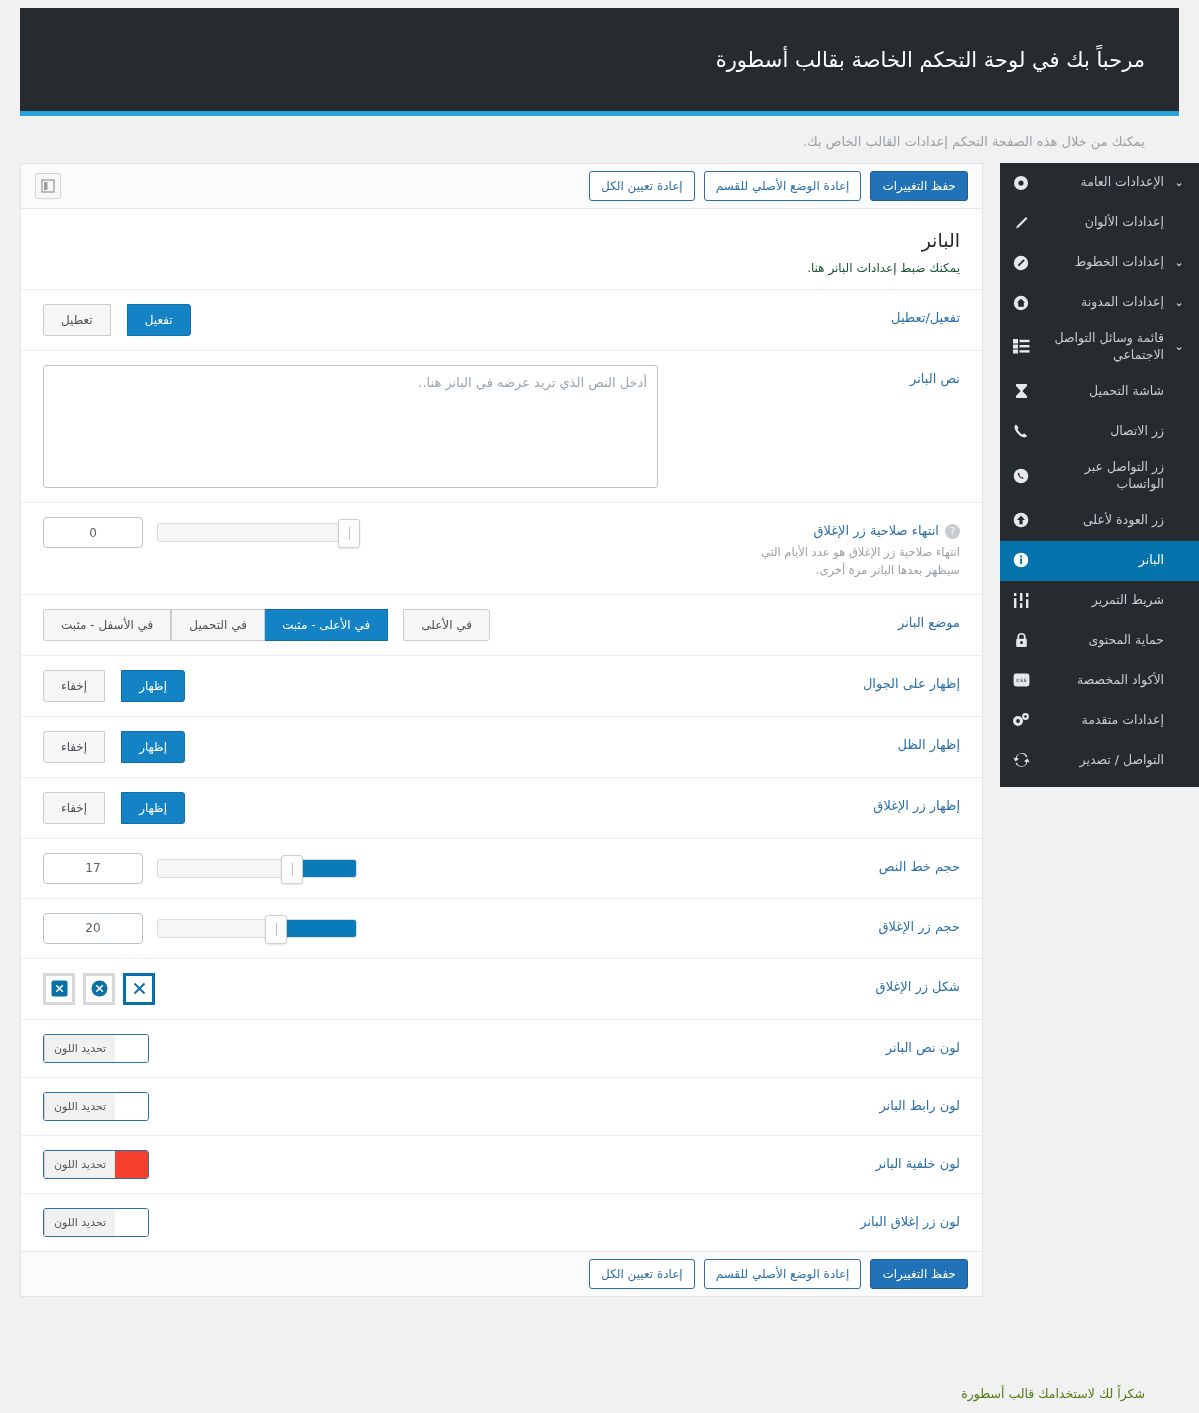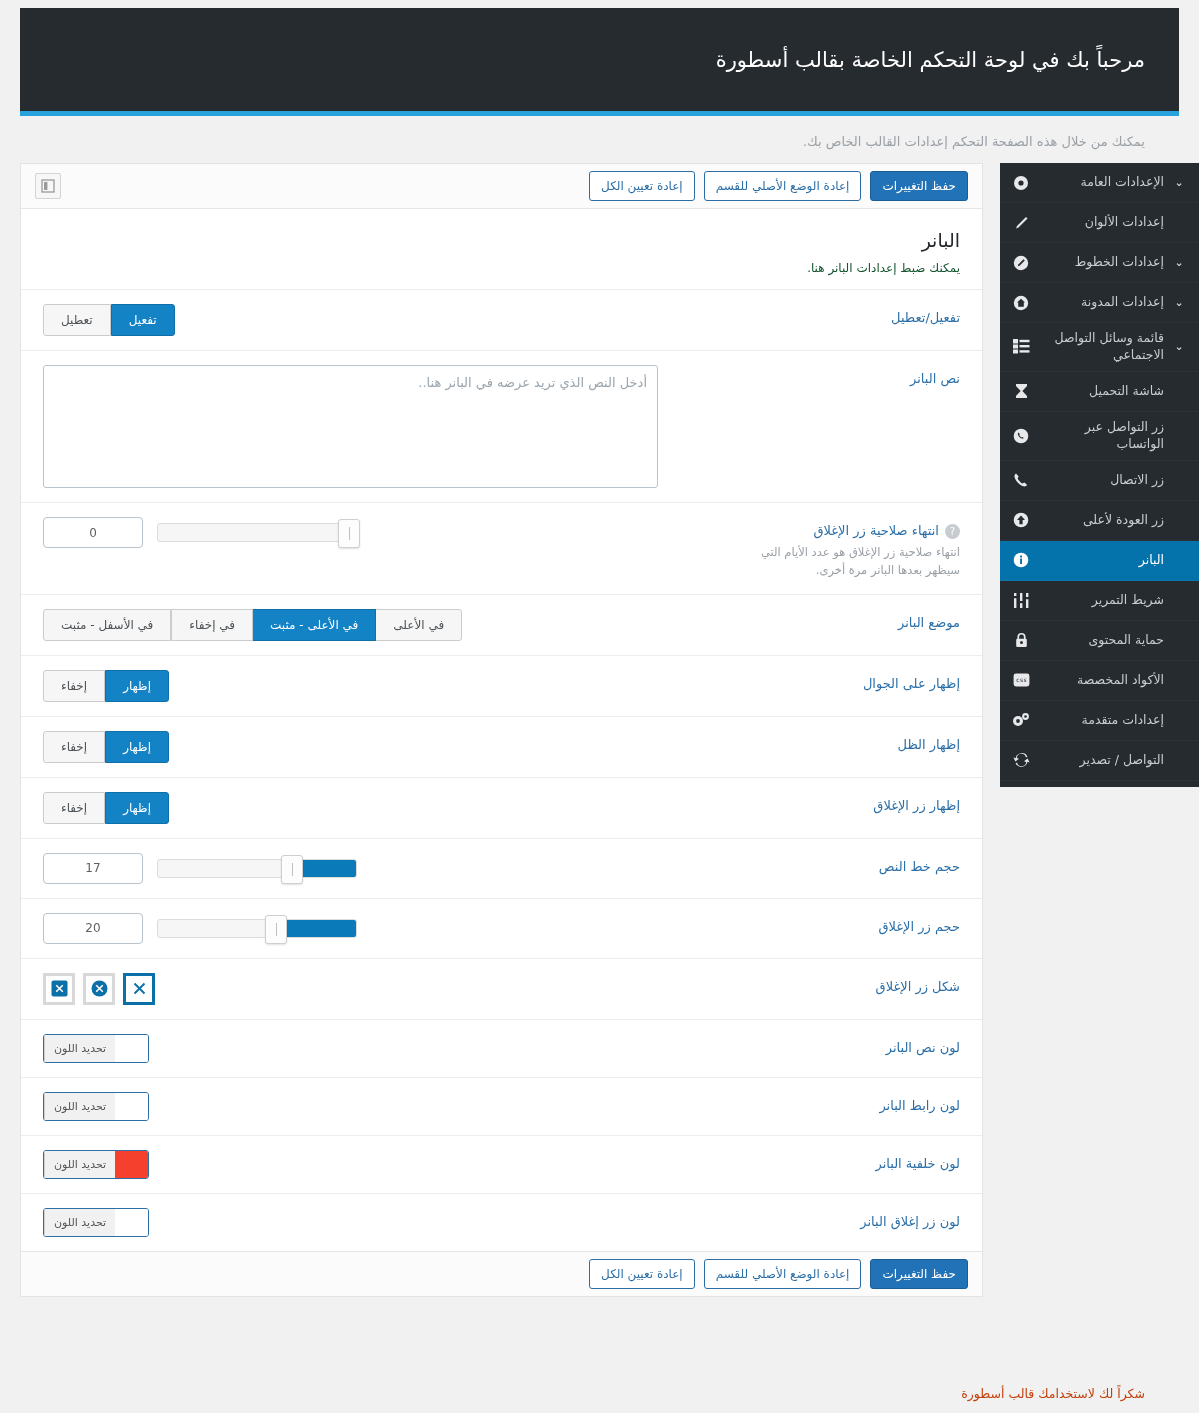--- a/index.html
+++ b/index.html
@@ -107,21 +107,21 @@
     text-align: center; vertical-align: middle; margin-right: 0; margin-left: 6px;
   }
 
   
   .bgroup { display: inline-flex; flex-direction: row; }
   .bgroup .opt {
     font-size: 12px; padding: 9px 17px; line-height: 1;
     border: 1px solid #ccc; background: #f6f6f6; color: #4d5256;
     cursor: pointer; margin-right: -1px;
   }
-  .bgroup .opt:first-child { border-radius: 0 3px 3px 0; }
+  .bgroup .opt:first-child { border-radius: 0 3px 3px 0; margin-left: 16px; }
   .bgroup .opt:last-child { border-radius: 3px 0 0 3px; margin-right: 0; }
   .bgroup .opt.sel { background: #1383c6; border-color: #0f6fa9; color: #ffffff; }
 
   
   .ta {
     width: 615px; height: 123px; resize: none;
     border: 1px solid #b9c3cc; border-radius: 3px;
     padding: 9px 10px; font-family: inherit; font-size: 13px; color: #555;
     text-align: right; direction: rtl; background: #fff;
   }
@@ -166,21 +166,21 @@
     font-size: 11px; color: #555; background: #f1f1f1; padding: 0 9px;
     display: flex; align-items: center; border-left: 1px solid #cfcfcf;
   }
   .cpick .cp-swatch { width: 33px; background: #ffffff; }
 
   
   .footer {
     position: absolute; left: 20px; top: 1375px; width: 1159px; height: 36px;
     display: flex; align-items: center;
   }
-  .footer-text { color: #c2410c; font-size: 12.5px; margin-right: 34px; margin-left: 24px; }
+  .footer-text { color: #4d7c0f; font-size: 12.5px; margin-right: 34px; margin-left: 24px; }
 </style>
 </head>
 <body>
 
 <div class="page">
 
   <div class="masthead">
     <div class="masthead-title">مرحباً بك في لوحة التحكم الخاصة بقالب أسطورة</div>
   </div>
 
@@ -246,34 +246,34 @@
         <span class="nav-caret"></span>
         <span class="nav-label">شاشة التحميل</span>
         <span class="nav-ic">
           <svg width="15" height="16" viewBox="0 0 15 16">
             <path d="M2 1 H13 V3 L8.4 8 L13 13 V15 H2 V13 L6.6 8 L2 3 Z" fill="currentColor"></path>
           </svg>
         </span>
       </div>
       <div class="nav-item">
         <span class="nav-caret"></span>
+        <span class="nav-label">زر الاتصال</span>
+        <span class="nav-ic">
+          <svg width="16" height="16" viewBox="0 0 16 16">
+            <path d="M3 1.5 C2 2.3 1.2 3.6 1.6 5.2 C2.4 8.6 6.6 13.3 10.3 14.3 C12 14.8 13.3 14 14.2 13 L11.4 10.6 L9.3 11.6 C7.6 10.4 5.6 8.2 4.6 6.4 L5.6 4.4 Z" fill="currentColor"></path>
+          </svg>
+        </span>
+      </div>
+      <div class="nav-item">
+        <span class="nav-caret"></span>
         <span class="nav-label">زر التواصل عبر الواتساب</span>
         <span class="nav-ic">
           <svg width="16" height="16" viewBox="0 0 16 16">
             <circle cx="8" cy="8" r="7.3" fill="currentColor"></circle>
             <path d="M5.4 4.6 C5 5 4.7 5.6 4.9 6.4 C5.3 8 7.2 10.1 8.9 10.6 C9.7 10.8 10.3 10.4 10.7 10 L9.4 8.9 L8.4 9.4 C7.6 8.8 6.7 7.8 6.3 7 L6.8 6 Z" fill="#262b30"></path>
-          </svg>
-        </span>
-      </div>
-      <div class="nav-item">
-        <span class="nav-caret"></span>
-        <span class="nav-label">زر الاتصال</span>
-        <span class="nav-ic">
-          <svg width="16" height="16" viewBox="0 0 16 16">
-            <path d="M3 1.5 C2 2.3 1.2 3.6 1.6 5.2 C2.4 8.6 6.6 13.3 10.3 14.3 C12 14.8 13.3 14 14.2 13 L11.4 10.6 L9.3 11.6 C7.6 10.4 5.6 8.2 4.6 6.4 L5.6 4.4 Z" fill="currentColor"></path>
           </svg>
         </span>
       </div>
       <div class="nav-item">
         <span class="nav-caret"></span>
         <span class="nav-label">زر العودة لأعلى</span>
         <span class="nav-ic">
           <svg width="16" height="16" viewBox="0 0 16 16">
             <circle cx="8" cy="8" r="7.3" fill="currentColor"></circle>
             <path d="M8 3.6 L12 8 H9.6 V12.2 H6.4 V8 H4 Z" fill="#262b30"></path>
@@ -402,21 +402,21 @@
         </div>
       </div>
     </div>
 
     <div class="field">
       <div class="field-label">موضع البانر</div>
       <div class="field-ctl">
         <div class="bgroup">
           <div class="opt">في الأعلى</div>
           <div class="opt sel">في الأعلى - مثبت</div>
-          <div class="opt">في إخفاء</div>
+          <div class="opt">في التحميل</div>
           <div class="opt">في الأسفل - مثبت</div>
         </div>
       </div>
     </div>
 
     <div class="field">
       <div class="field-label">إظهار على الجوال</div>
       <div class="field-ctl">
         <div class="bgroup">
           <div class="opt sel">إظهار</div>

